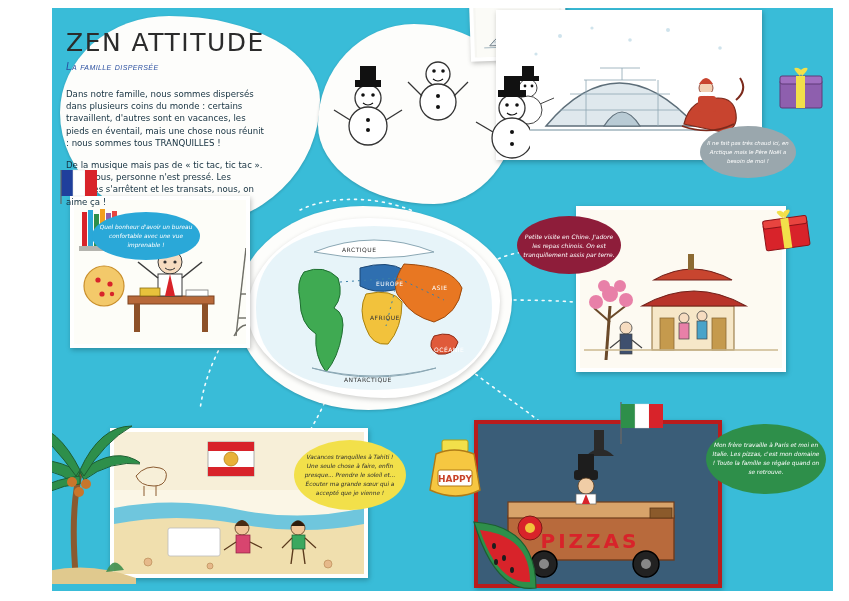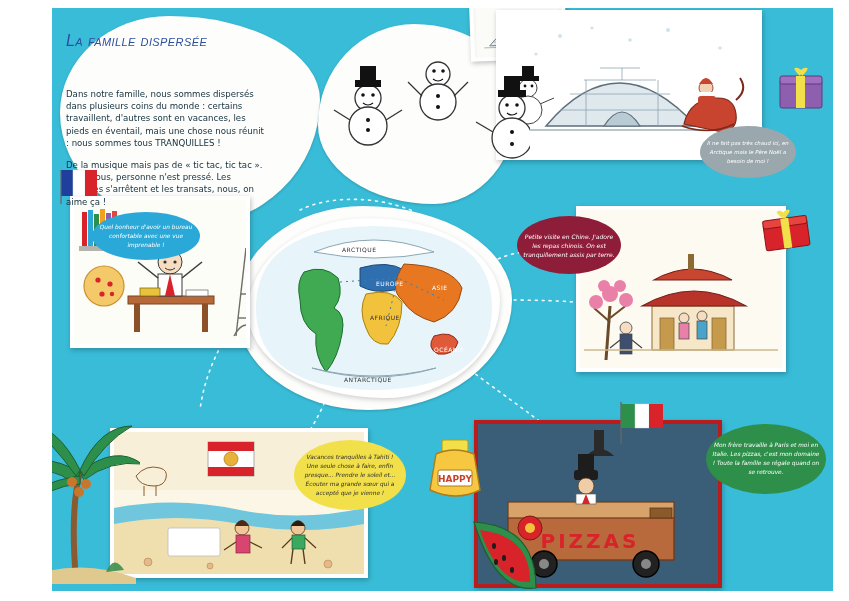--- a/index.html
+++ b/index.html
@@ -30,21 +30,21 @@
   .title-block { position: absolute; left: 66px; top: 28px; z-index: 30; }
   .main-title {
     font-size: 25px;
     letter-spacing: 1.5px;
     color: #2b2b2b;
     font-family: "DejaVu Sans", sans-serif;
     font-weight: 400;
   }
   .subtitle {
     margin-top: 4px;
-    font-size: 16px;
+    font-size: 10px;
     color: #2a4fa0;
     font-variant: small-caps;
     letter-spacing: .4px;
     font-style: italic;
   }
   .intro {
     position: absolute; left: 66px; top: 88px; width: 215px;
     font-size: 8.6px; line-height: 12.2px; color: #14303f; z-index: 30;
     font-family: "DejaVu Sans", sans-serif;
   }
@@ -121,20 +121,21 @@
       <path d="M470 370 C 510 400, 540 420, 560 438"></path>
       <path d="M255 300 C 225 330, 205 370, 200 410"></path>
     </g>
   </svg>
 
   <div class="paper-blob" style="left:60px; top:16px; width:260px; height:210px; border-radius:42% 58% 50% 50% / 46% 40% 60% 54%;"></div>
   <div class="paper-blob" style="left:318px; top:24px; width:200px; height:180px; border-radius:48% 52% 42% 58% / 56% 44% 56% 44%;"></div>
   <div class="paper-blob" style="left:236px; top:206px; width:276px; height:204px; border-radius:46% 54% 52% 48% / 50% 46% 54% 50%;"></div>
 
   <div class="title-block">
+    <div class="main-title">ZEN ATTITUDE</div>
     <div class="subtitle">La famille dispersée</div>
   </div>
 
   <div class="intro">
     <p>Dans notre famille, nous sommes dispersés dans plusieurs coins du monde : certains travaillent, d'autres sont en vacances, les pieds en éventail, mais une chose nous réunit : nous sommes tous TRANQUILLES !</p>
     <p>De la musique mais pas de « tic tac, tic tac ». Chez nous, personne n'est pressé. Les horloges s'arrêtent et les transats, nous, on aime ça !</p>
   </div>
 
   <svg style="position:absolute;left:330px;top:52px;width:200px;height:160px;z-index:25;">
 

